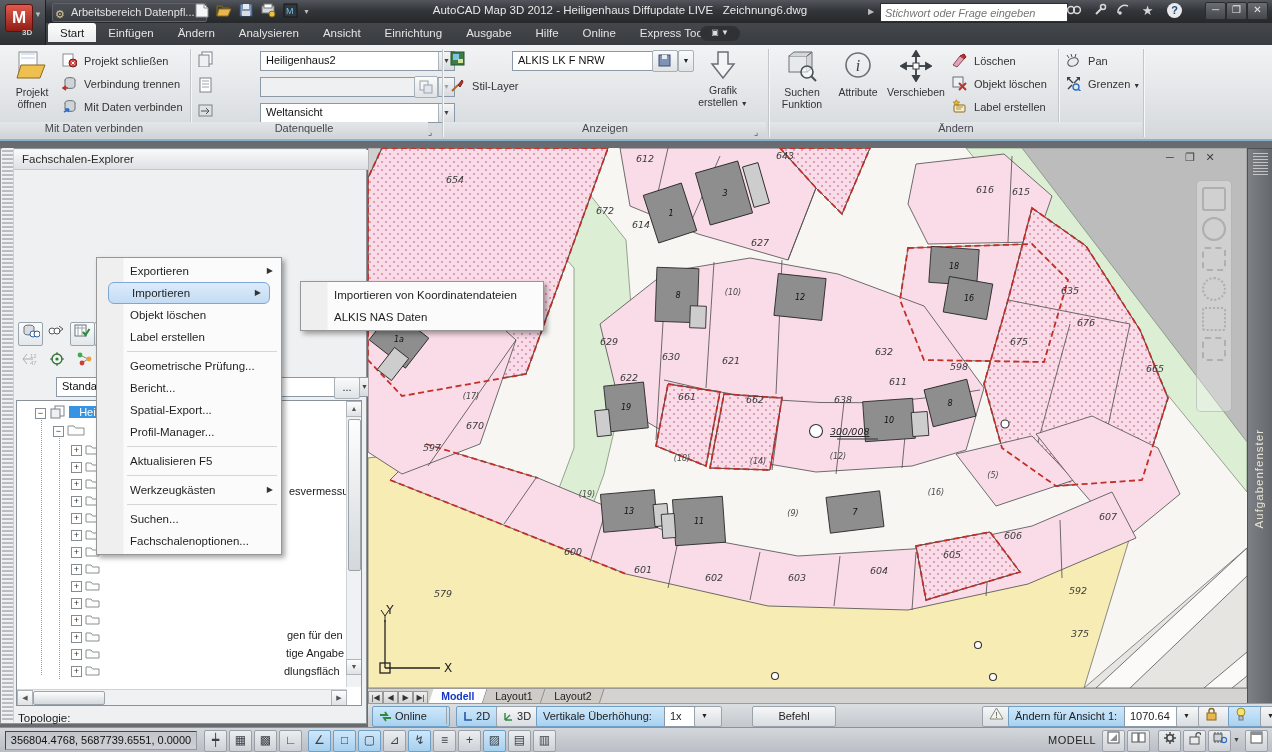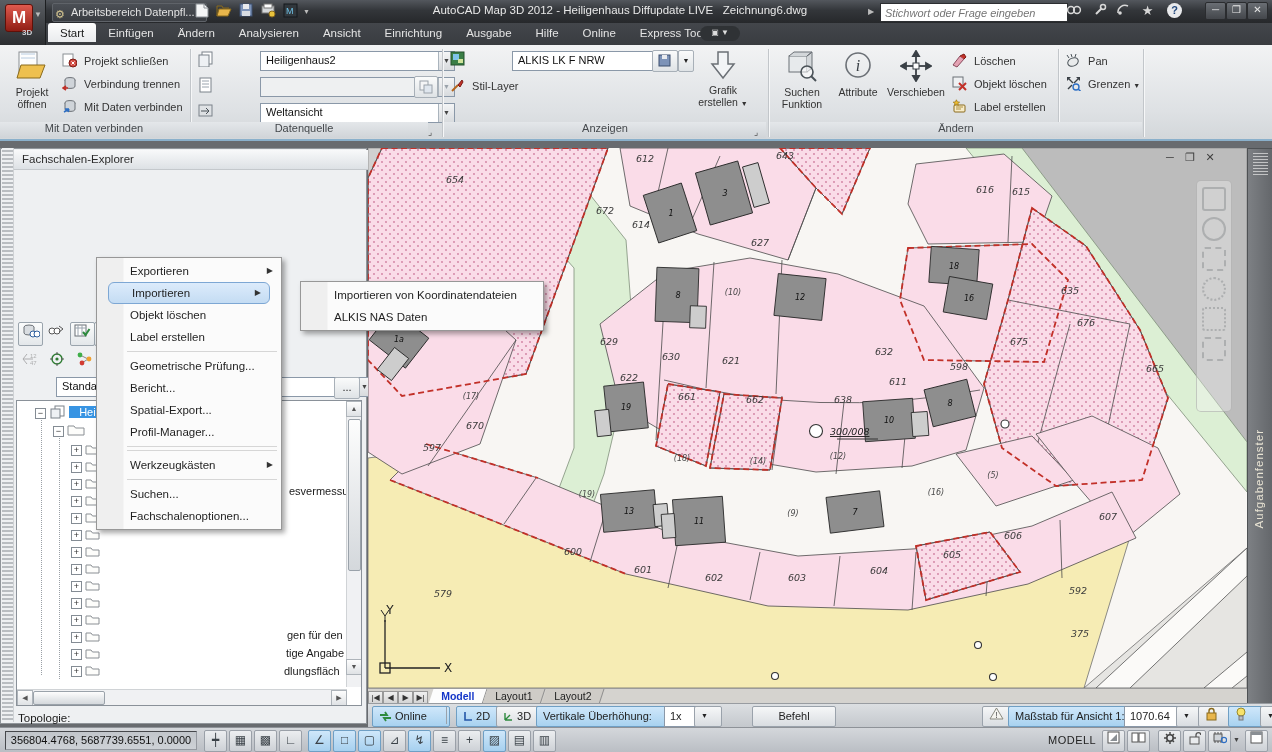--- a/index.html
+++ b/index.html
@@ -692,21 +692,21 @@
   <div class="dbtn on" style="left:168px;width:124px;"><span>Vertikale Überhöhung:</span></div>
   <div class="dval" style="left:296px;width:22px;"><span>1x</span></div>
   <div class="dbtn" style="left:326px;width:14px;font-size:7px;">▼</div>
   <div class="dbtn" style="left:358px;width:70px;text-align:center;margin-left:26px;"><span>Befehl</span></div>
   <div class="dbtn" style="left:614px;width:20px;">
     <svg width="15" height="13">
         <polygon points="7.5,1 14,12 1,12" fill="#f4f4ef" stroke="#8a8a80"></polygon>
         <text x="7.5" y="11" text-anchor="middle" font-size="9" fill="#555">!</text>
       </svg>
   </div>
-  <div class="dbtn on" style="left:640px;width:112px;"><span>Maßstab für Ansicht 1:</span></div>
+  <div class="dbtn on" style="left:640px;width:112px;"><span>Ändern für Ansicht 1:</span></div>
   <div class="dval" style="left:756px;width:46px;"><span>1070.64</span></div>
   <div class="dbtn" style="left:808px;width:14px;font-size:7px;">▼</div>
   <div class="dbtn" style="left:830px;width:22px;">
     <svg width="13" height="14">
         <rect x="2" y="6" width="9" height="7" fill="#e8b64c" stroke="#8a6a1c"></rect>
         <path d="M4,6 v-2 a2.5,2.5 0 0 1 5,0 v2" fill="none" stroke="#8a6a1c" stroke-width="1.4"></path>
       </svg>
   </div>
   <div class="dbtn on" style="left:860px;width:26px;">
     <svg width="12" height="14">
@@ -766,20 +766,21 @@
     <div class="mi">Exportieren<span class="sub">▶</span></div>
     <div class="mi hl">Importieren<span class="sub">▶</span></div>
     <div class="mi">Objekt löschen</div>
     <div class="mi">Label erstellen</div>
     <div class="msep"></div>
     <div class="mi">Geometrische Prüfung...</div>
     <div class="mi">Bericht...</div>
     <div class="mi">Spatial-Export...</div>
     <div class="mi">Profil-Manager...</div>
     <div class="msep"></div>
+    <div class="mi">Aktualisieren F5</div>
     <div class="msep"></div>
     <div class="mi">Werkzeugkästen<span class="sub">▶</span></div>
     <div class="msep"></div>
     <div class="mi">Suchen...</div>
     <div class="mi">Fachschalenoptionen...</div>
   </div>
 <div class="menu" style="left:300px;top:281px;width:242px;z-index:61;" id="ctxsub">
     <div class="mi">Importieren von Koordinatendateien</div>
     <div class="mi">ALKIS NAS Daten</div>
   </div>

